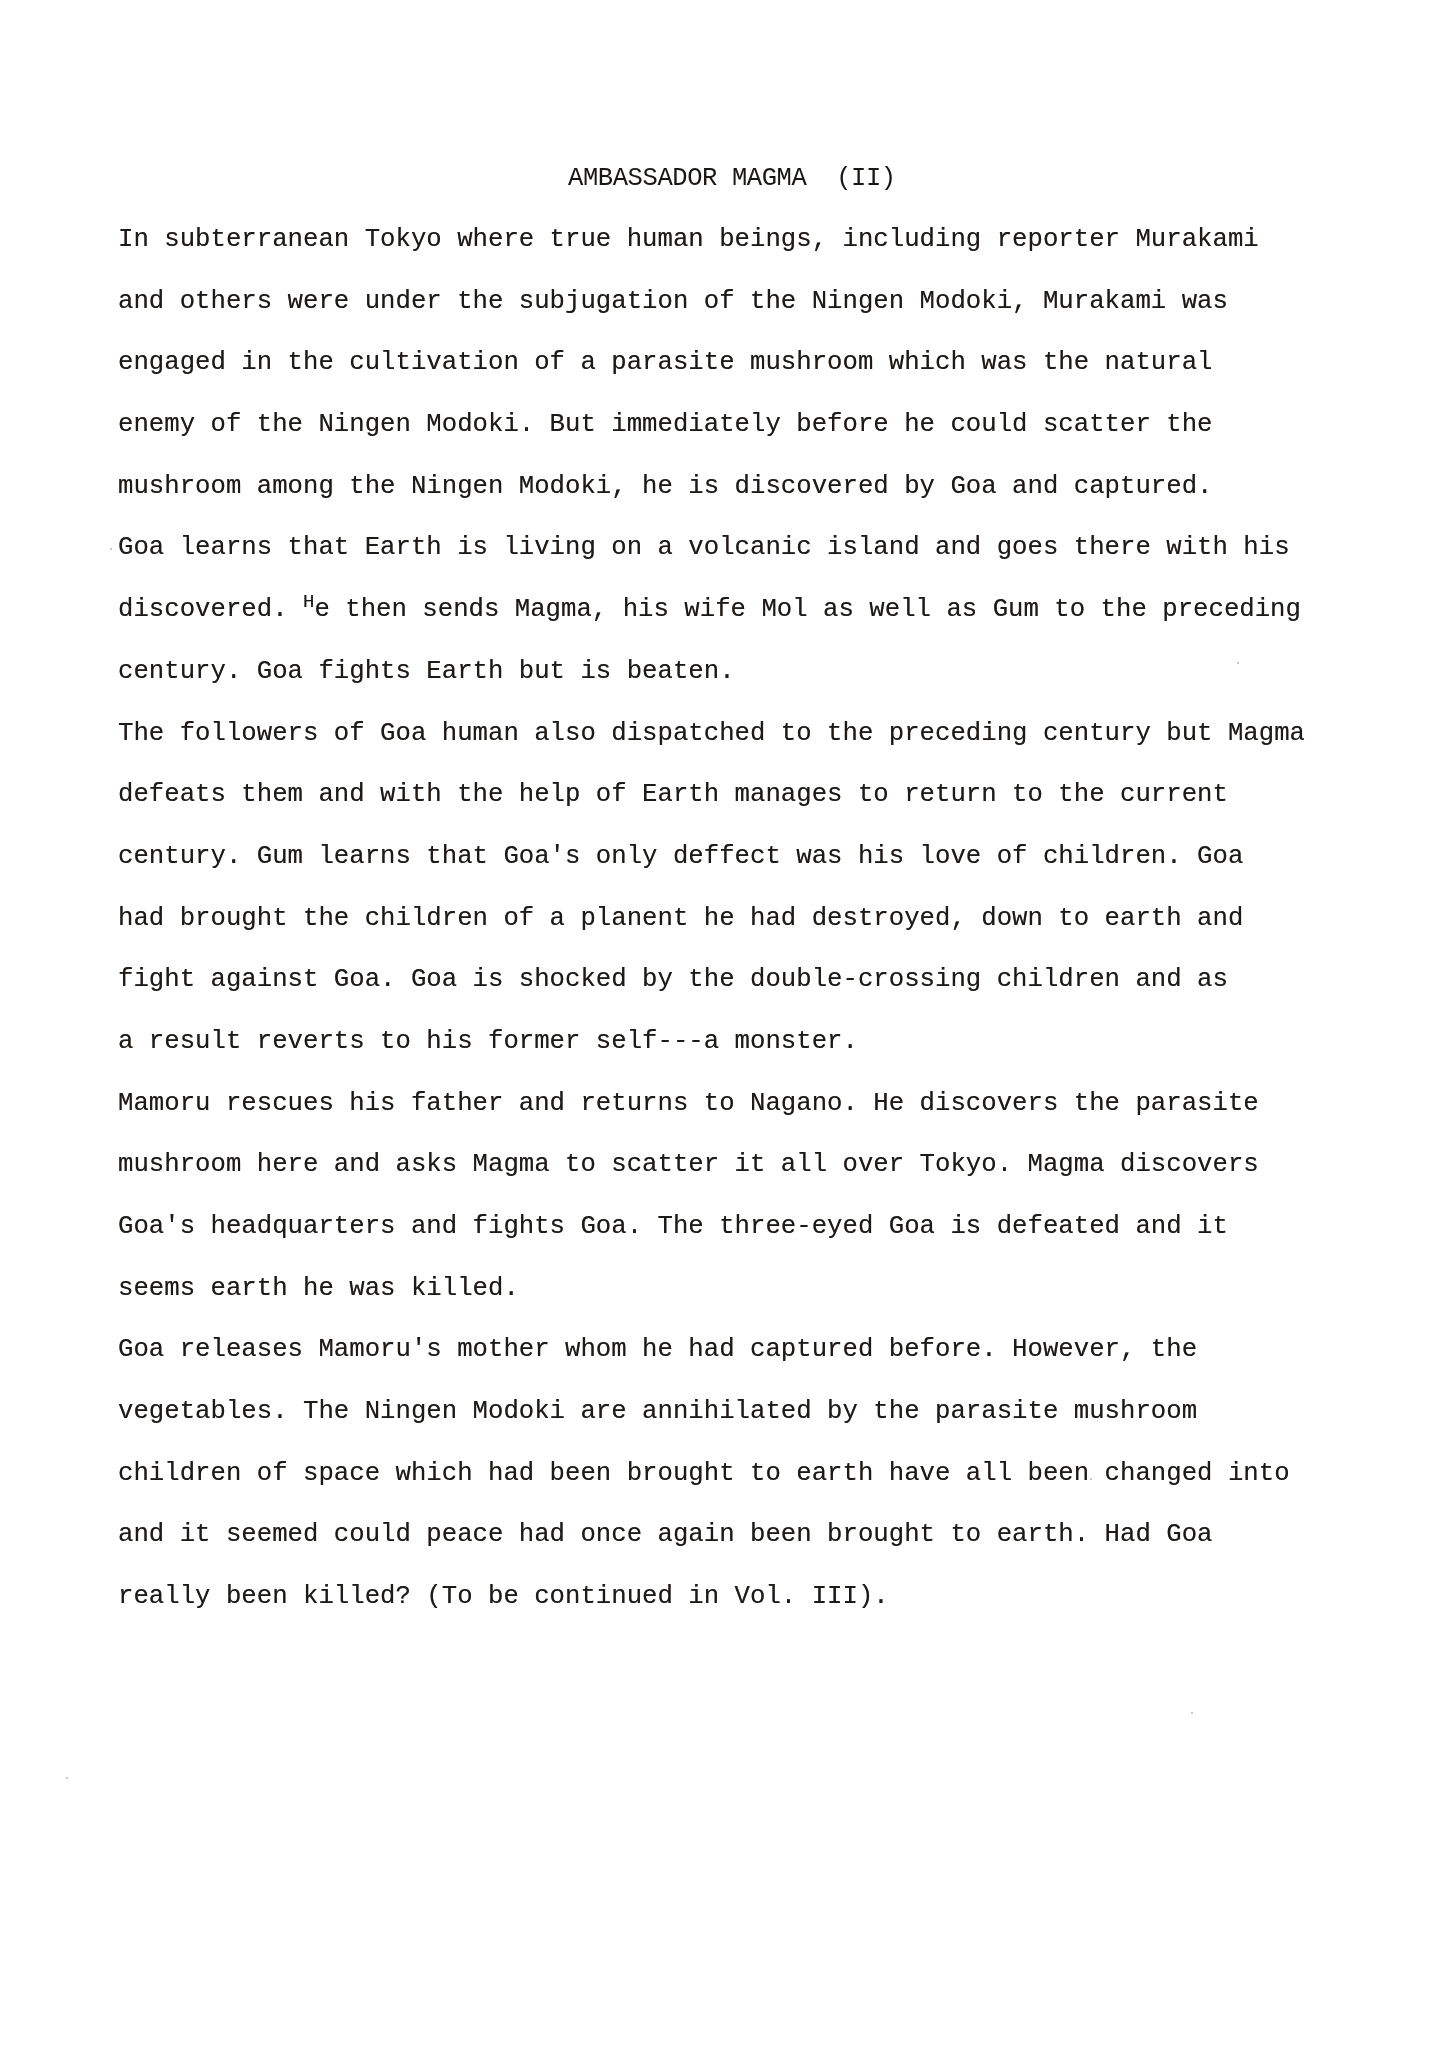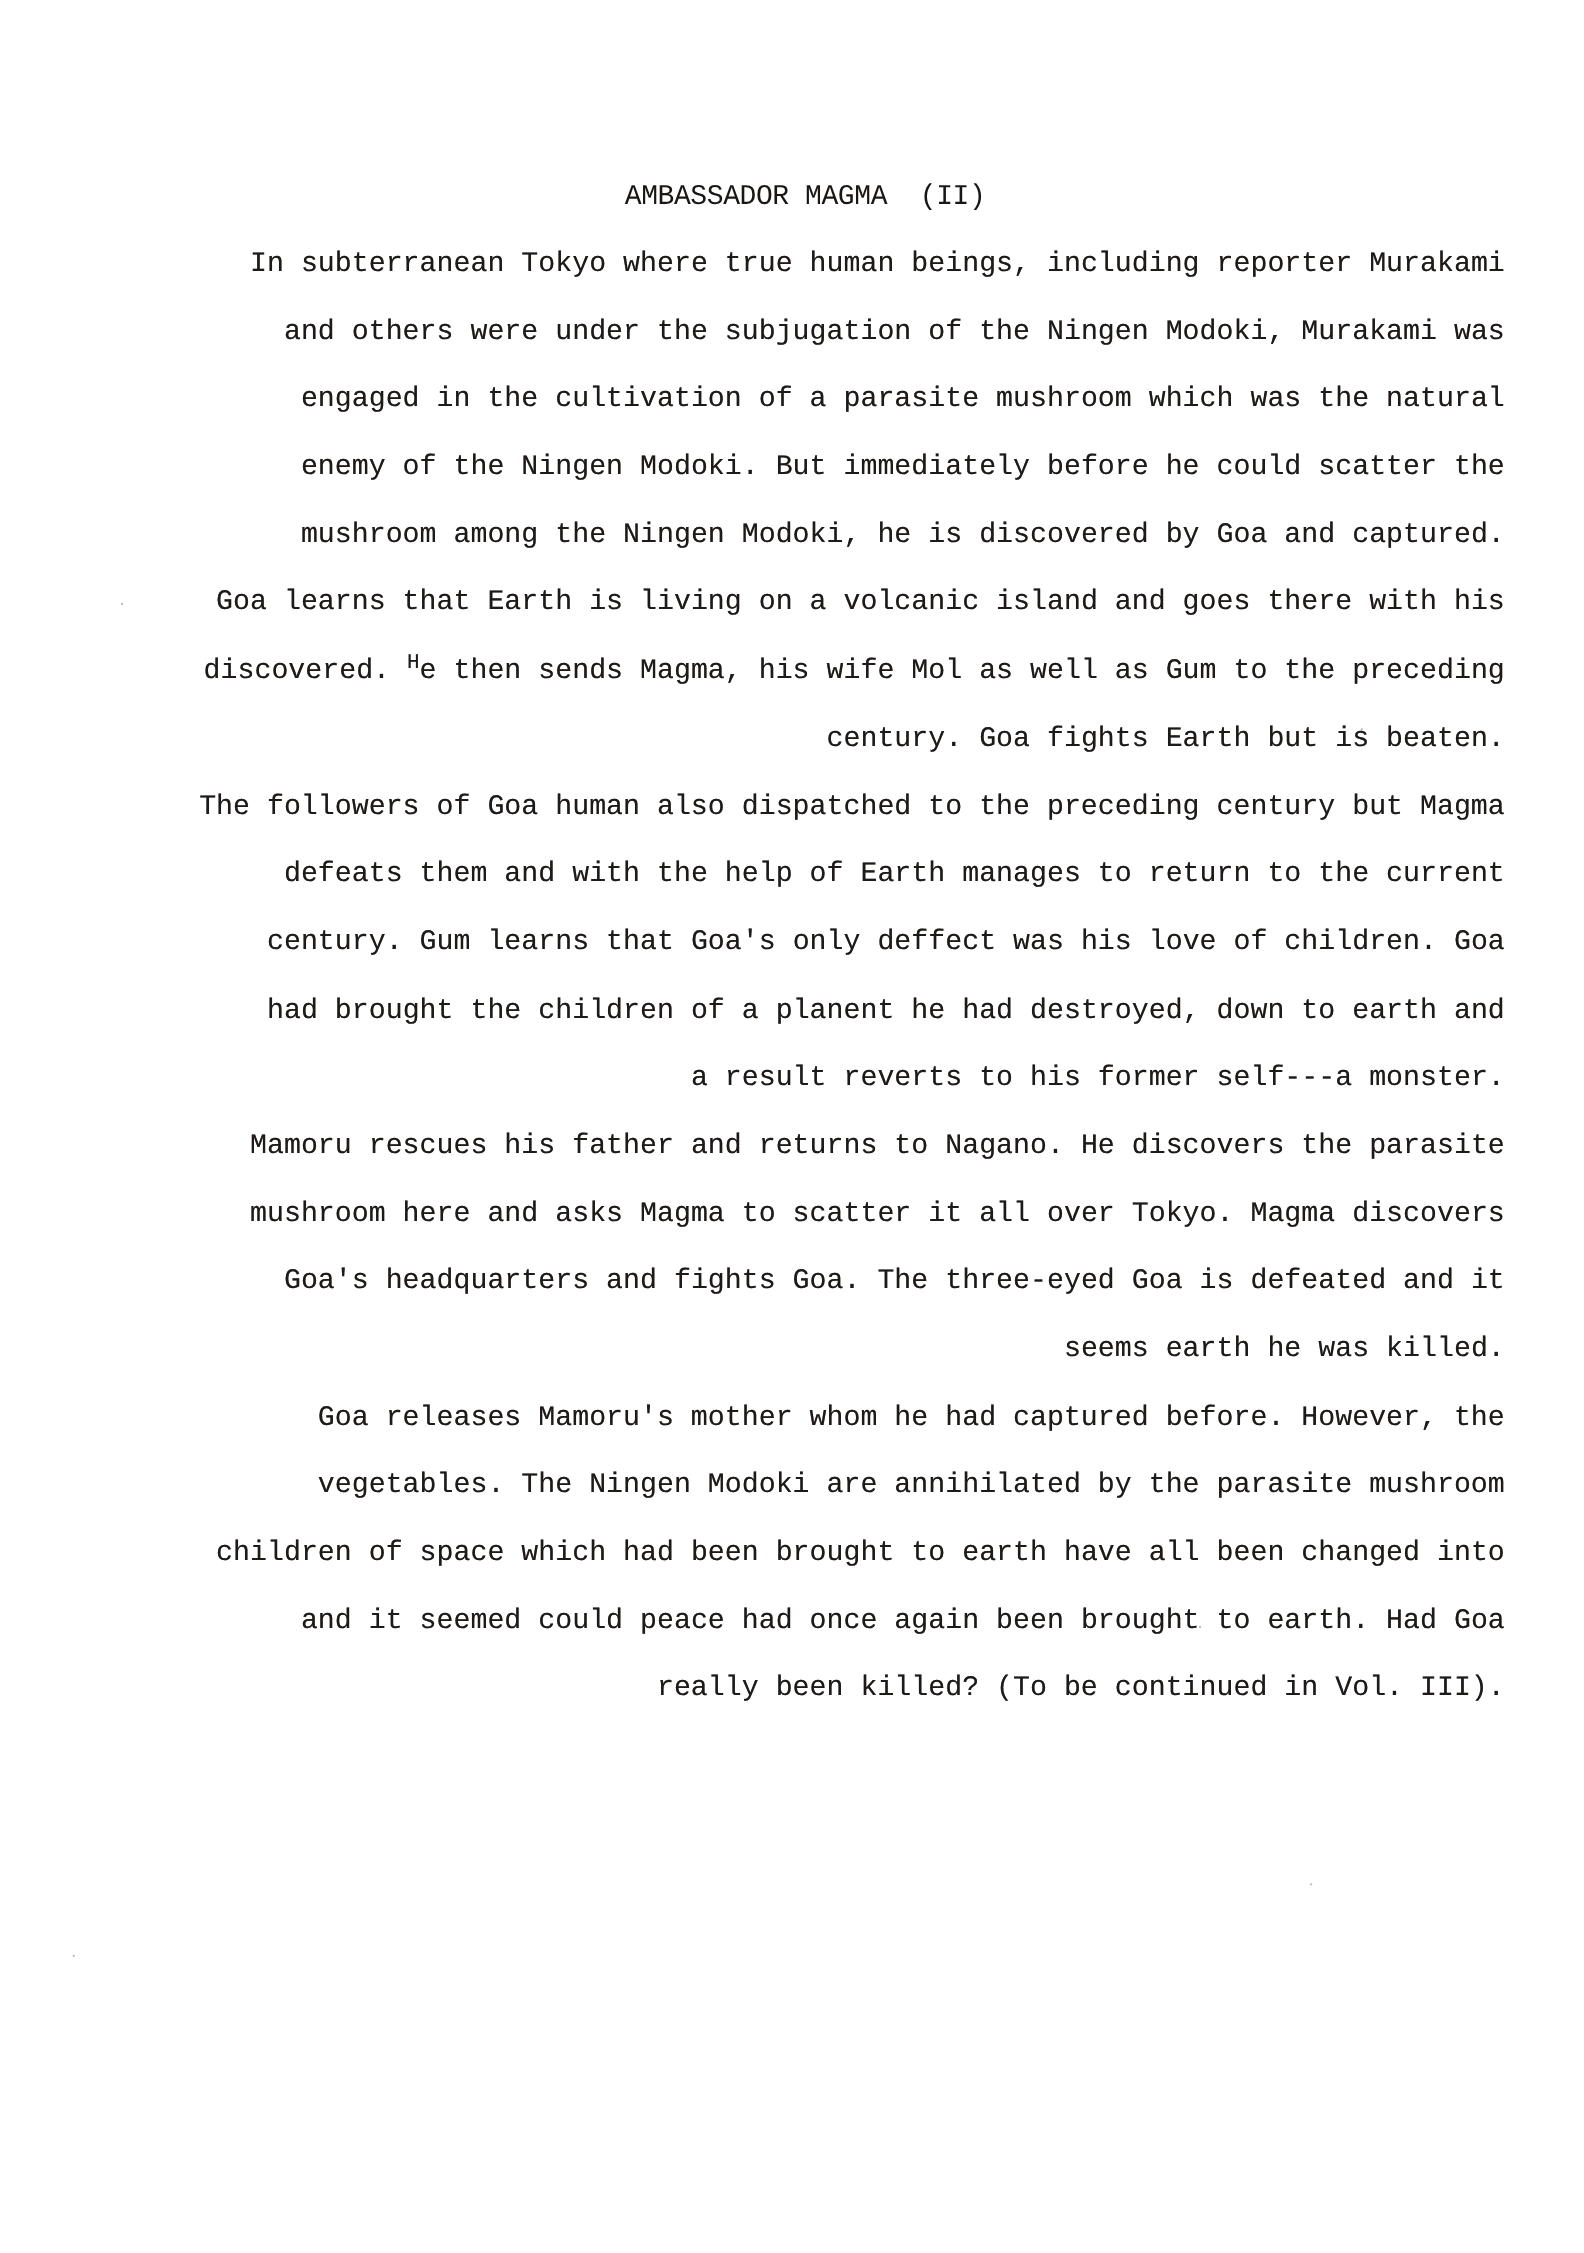--- a/index.html
+++ b/index.html
@@ -28,21 +28,20 @@
     left: 118px; top: 209px;
     width: 1250px;
   }
   .line {
     display: block;
     height: 61.7px;
     line-height: 61.7px;
     font-size: 25.7px;
     white-space: pre;
     text-shadow: 0 0 0.4px rgba(30,26,24,0.55);
-    text-align: right;
   }
   .sup { position: relative; top: -9px; font-size: 19px; }
   .speck { position: absolute; width: 2px; height: 2px; background: #b9b5b2; border-radius: 1px; }
 </style>
 </head>
 <body>
 
 <div class="page">
   <div class="title">AMBASSADOR MAGMA  (II)</div>
 
@@ -52,20 +51,21 @@
     <span class="line">engaged in the cultivation of a parasite mushroom which was the natural</span>
     <span class="line">enemy of the Ningen Modoki. But immediately before he could scatter the</span>
     <span class="line">mushroom among the Ningen Modoki, he is discovered by Goa and captured.</span>
     <span class="line">Goa learns that Earth is living on a volcanic island and goes there with his</span>
     <span class="line"><span>discovered. </span><span class="sup">H</span><span>e then sends Magma, his wife Mol as well as Gum to the preceding</span></span>
     <span class="line">century. Goa fights Earth but is beaten.</span>
     <span class="line">The followers of Goa human also dispatched to the preceding century but Magma</span>
     <span class="line">defeats them and with the help of Earth manages to return to the current</span>
     <span class="line">century. Gum learns that Goa's only deffect was his love of children. Goa</span>
     <span class="line">had brought the children of a planent he had destroyed, down to earth and</span>
+    <span class="line">fight against Goa. Goa is shocked by the double-crossing children and as</span>
     <span class="line">a result reverts to his former self---a monster.</span>
     <span class="line">Mamoru rescues his father and returns to Nagano. He discovers the parasite</span>
     <span class="line">mushroom here and asks Magma to scatter it all over Tokyo. Magma discovers</span>
     <span class="line">Goa's headquarters and fights Goa. The three-eyed Goa is defeated and it</span>
     <span class="line">seems earth he was killed.</span>
     <span class="line">Goa releases Mamoru's mother whom he had captured before. However, the</span>
     <span class="line">vegetables. The Ningen Modoki are annihilated by the parasite mushroom</span>
     <span class="line">children of space which had been brought to earth have all been changed into</span>
     <span class="line">and it seemed could peace had once again been brought to earth. Had Goa</span>
     <span class="line">really been killed? (To be continued in Vol. III).</span>

